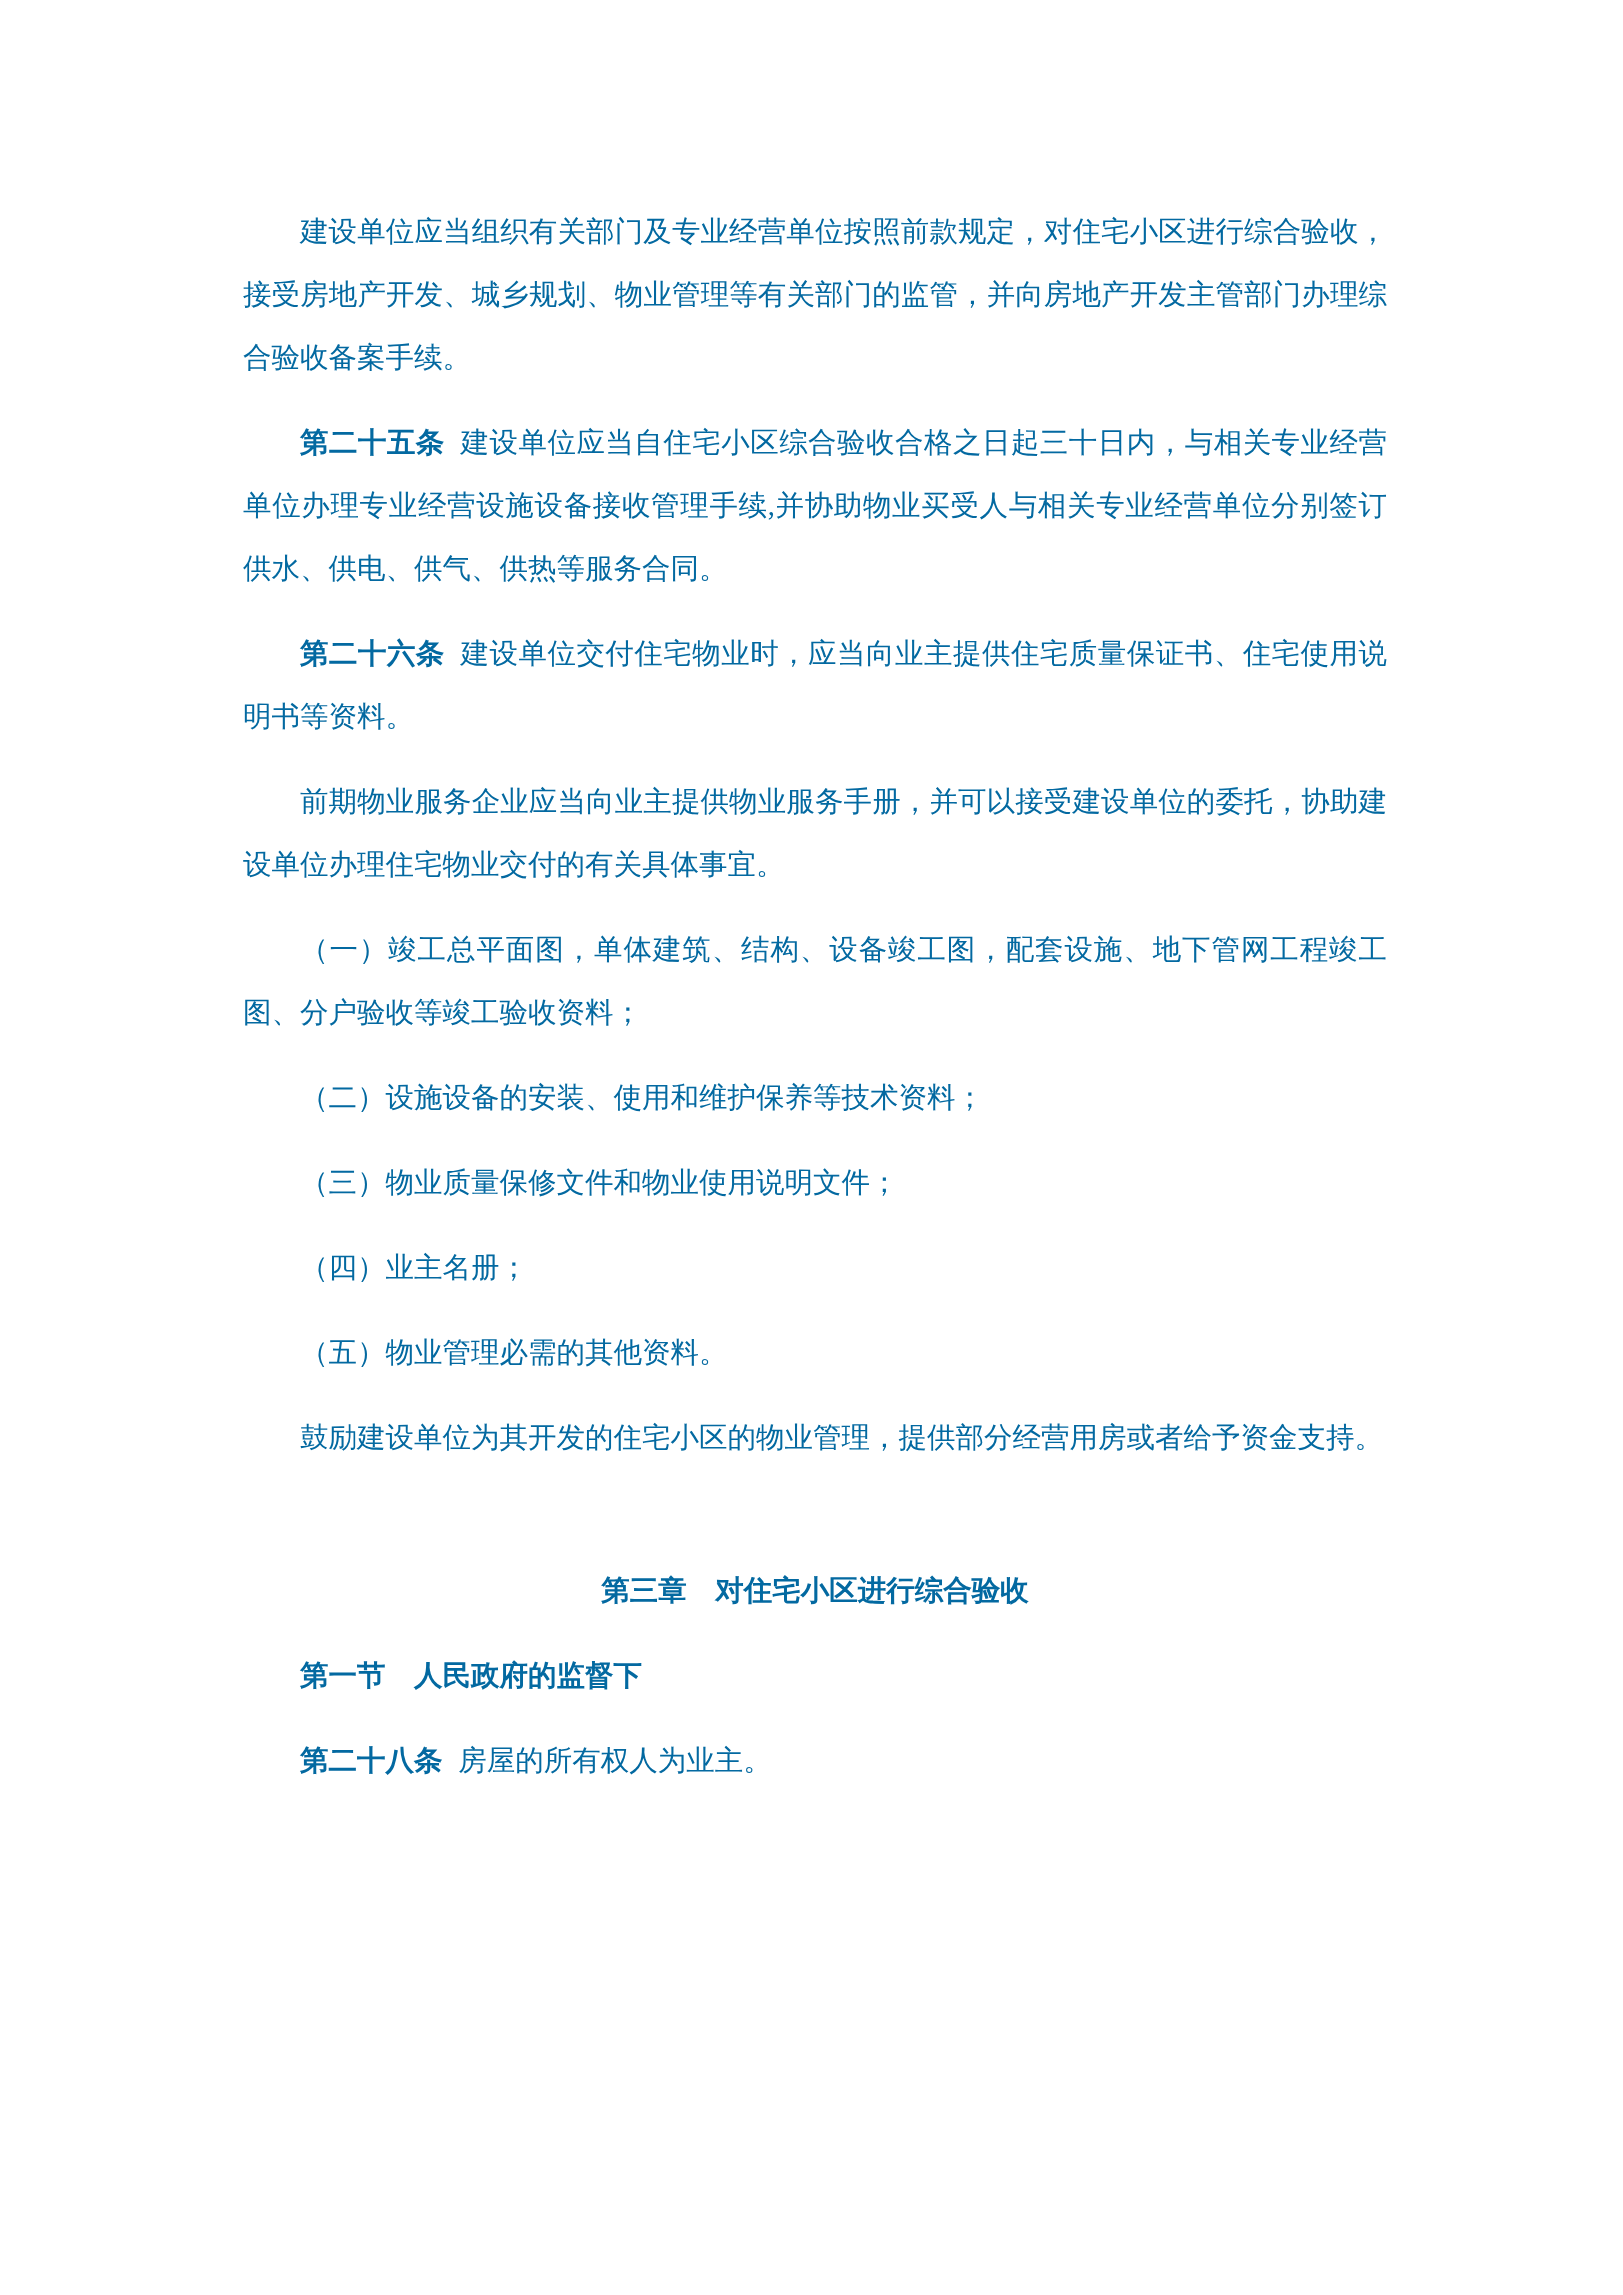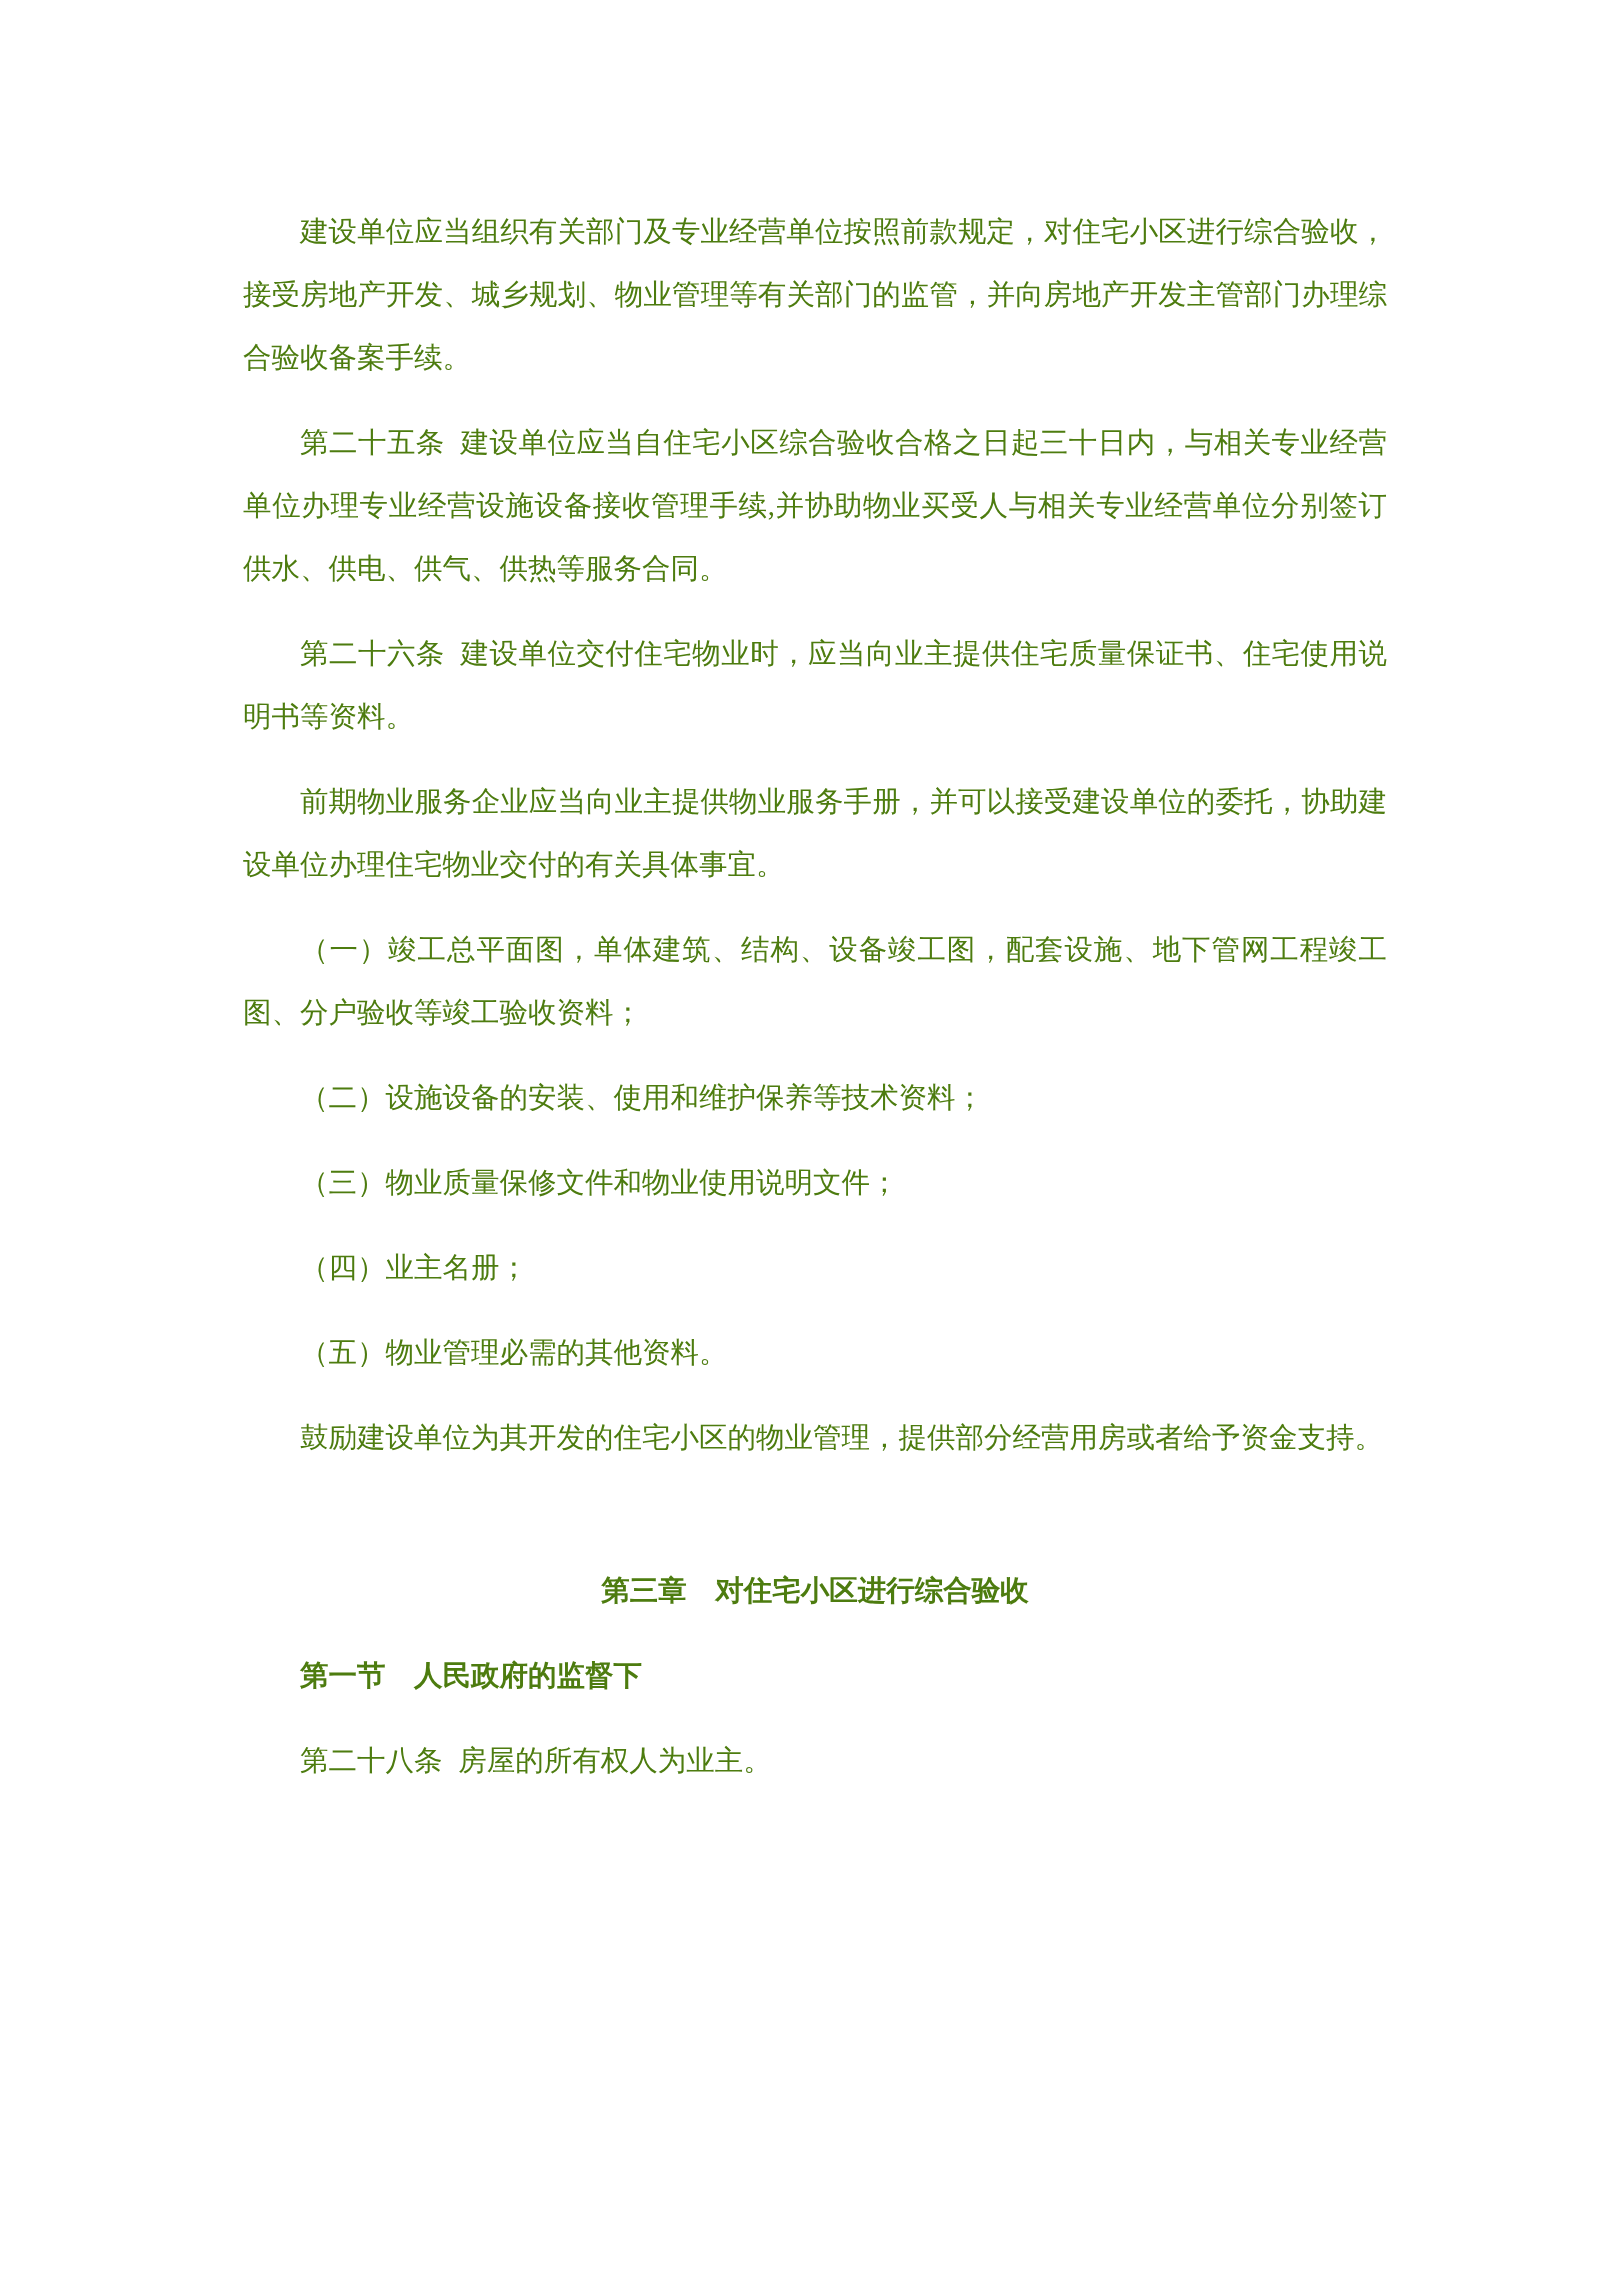--- a/index.html
+++ b/index.html
@@ -6,35 +6,35 @@
     margin: 0;
     padding: 0;
     background: #ffffff;
   }
   .page {
     position: relative;
     width: 1623px;
     height: 2295px;
     box-sizing: border-box;
     background: #ffffff;
-    color: #4d7c0f;
+    color: #0369a1;
     padding: 200px 236px 0 243px;
     overflow: hidden;
     font-family: "Liberation Serif", "DejaVu Serif", serif;
     font-size: 28.5px;
     line-height: 63px;
   }
   .para {
     margin: 0 0 22px 0;
     text-indent: 2em;
     text-align: justify;
     text-justify: inter-ideograph;
   }
   .law-label {
-    font-weight: normal;
+    font-weight: bold;
     margin-right: 0.55em;
   }
   .chapter-heading {
     margin: 90px 0 22px 0;
     text-align: center;
     text-indent: 0;
     font-weight: bold;
   }
   .section-heading {
     margin: 0 0 22px 0;

